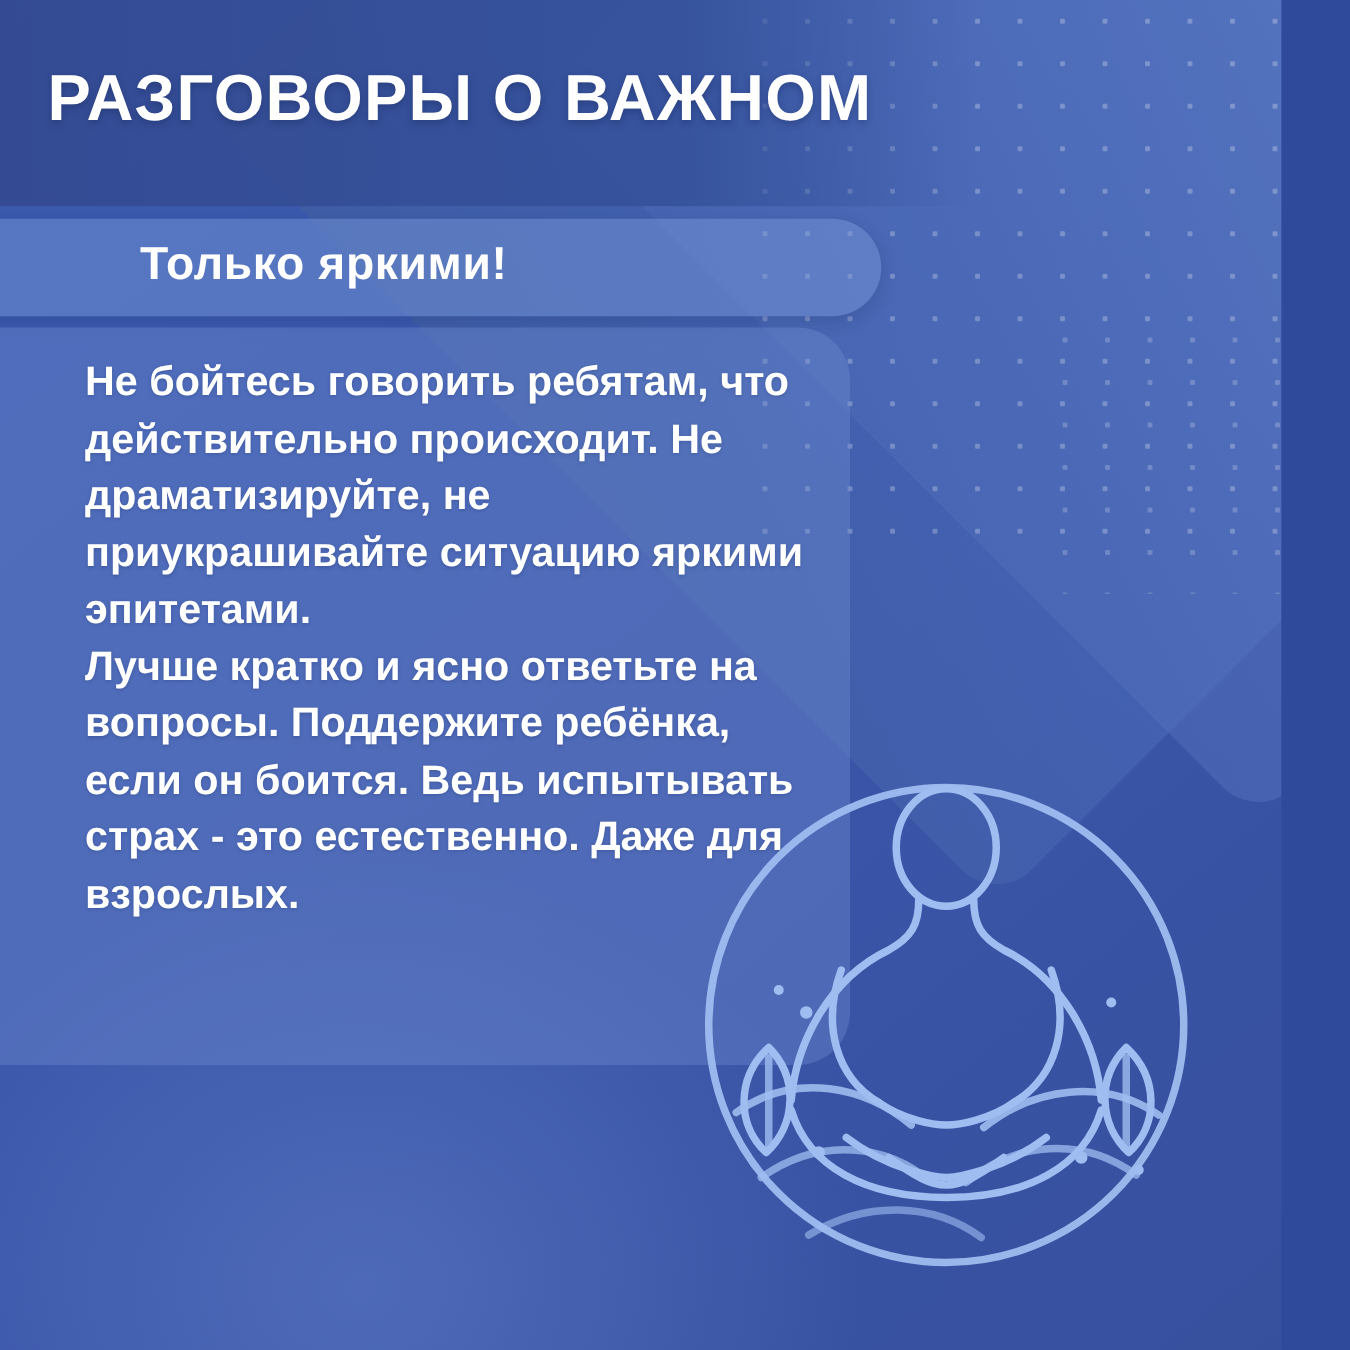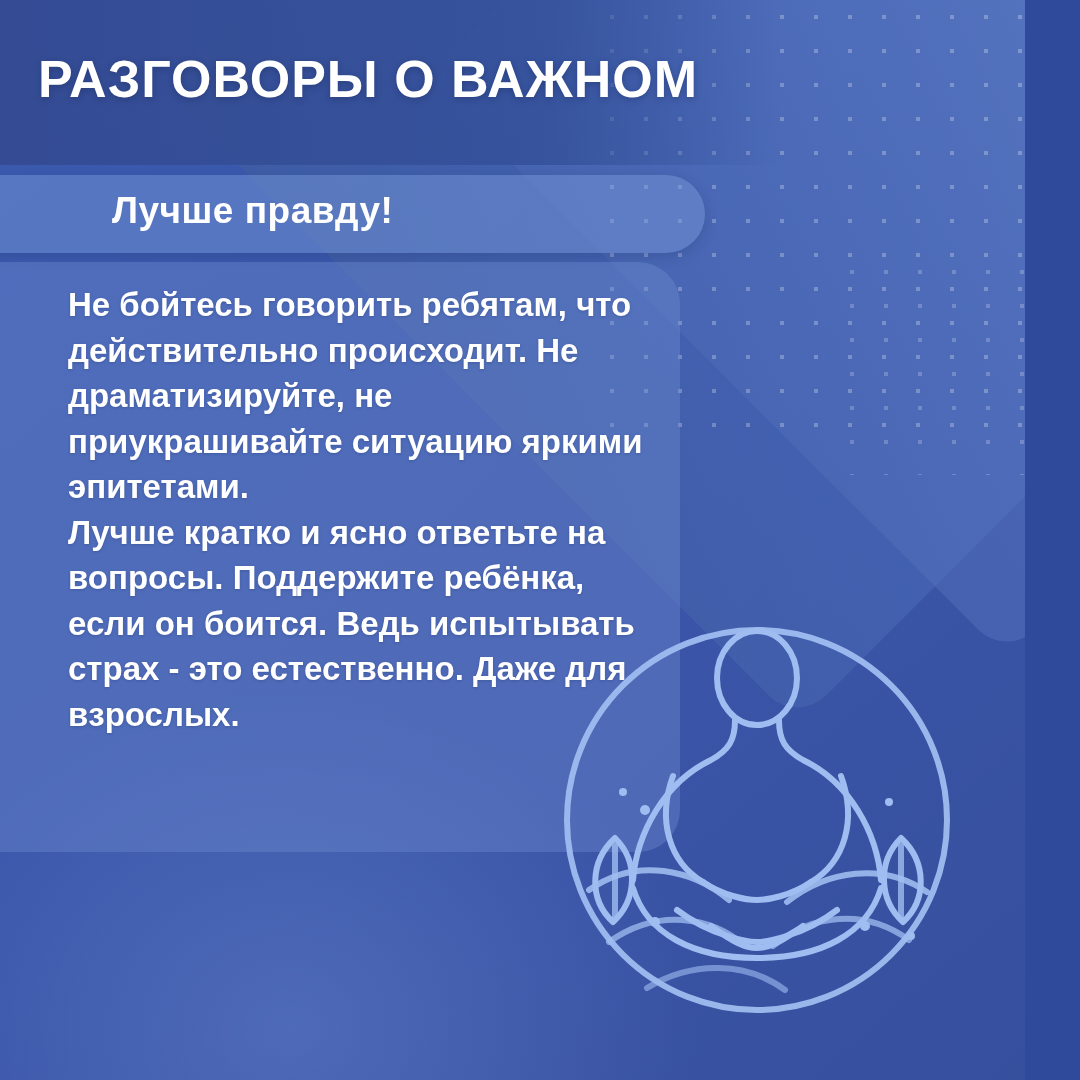--- a/index.html
+++ b/index.html
@@ -161,21 +161,21 @@
   <div class="bg-diagonal"></div>
   <div class="bg-diagonal-2"></div>
   <div class="bg-bottom-glow"></div>
   <div class="dots"></div>
   <div class="dots-2"></div>
 
   <div class="header-band"></div>
   <h1 class="title">РАЗГОВОРЫ О ВАЖНОМ</h1>
 
   <div class="subtitle-pill"></div>
-  <h2 class="subtitle">Лучше правду!</h2>
+  <h2 class="subtitle">Только яркими!</h2>
 
   <div class="body-panel"></div>
   <p class="body-text">Не бойтесь говорить ребятам, что действительно происходит. Не драматизируйте, не приукрашивайте ситуацию яркими эпитетами.
 Лучше кратко и ясно ответьте на вопросы. Поддержите ребёнка, если он боится. Ведь испытывать страх - это естественно. Даже для взрослых.</p>
 
   <div class="illustration">
     <svg viewBox="0 0 520 490" fill="none" xmlns="http://www.w3.org/2000/svg" stroke="#9fbdf0" stroke-width="6" stroke-linecap="round" stroke-linejoin="round">
 
       <path d="M70 250 A190 190 0 0 1 450 250 A190 190 0 0 1 70 250 Z" opacity="0.95"></path>
 

